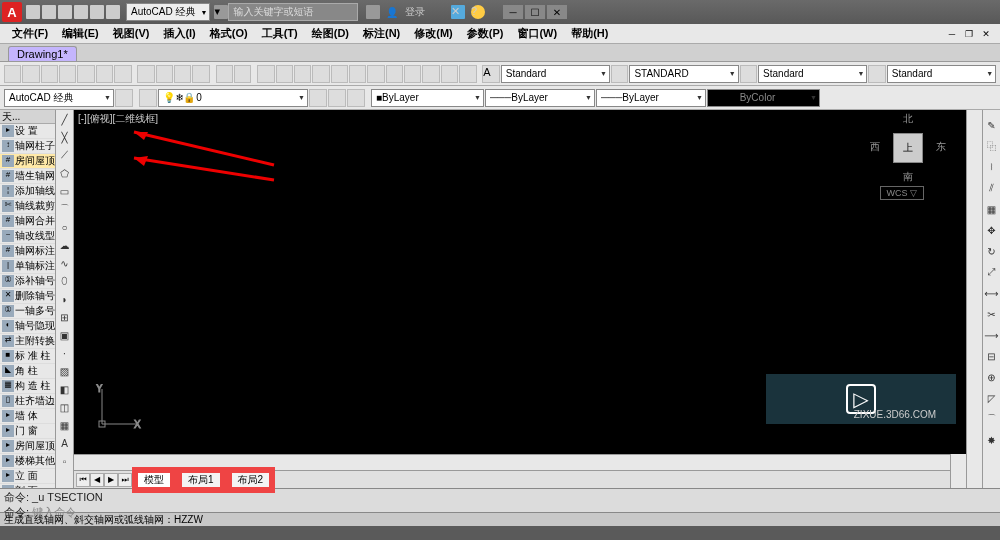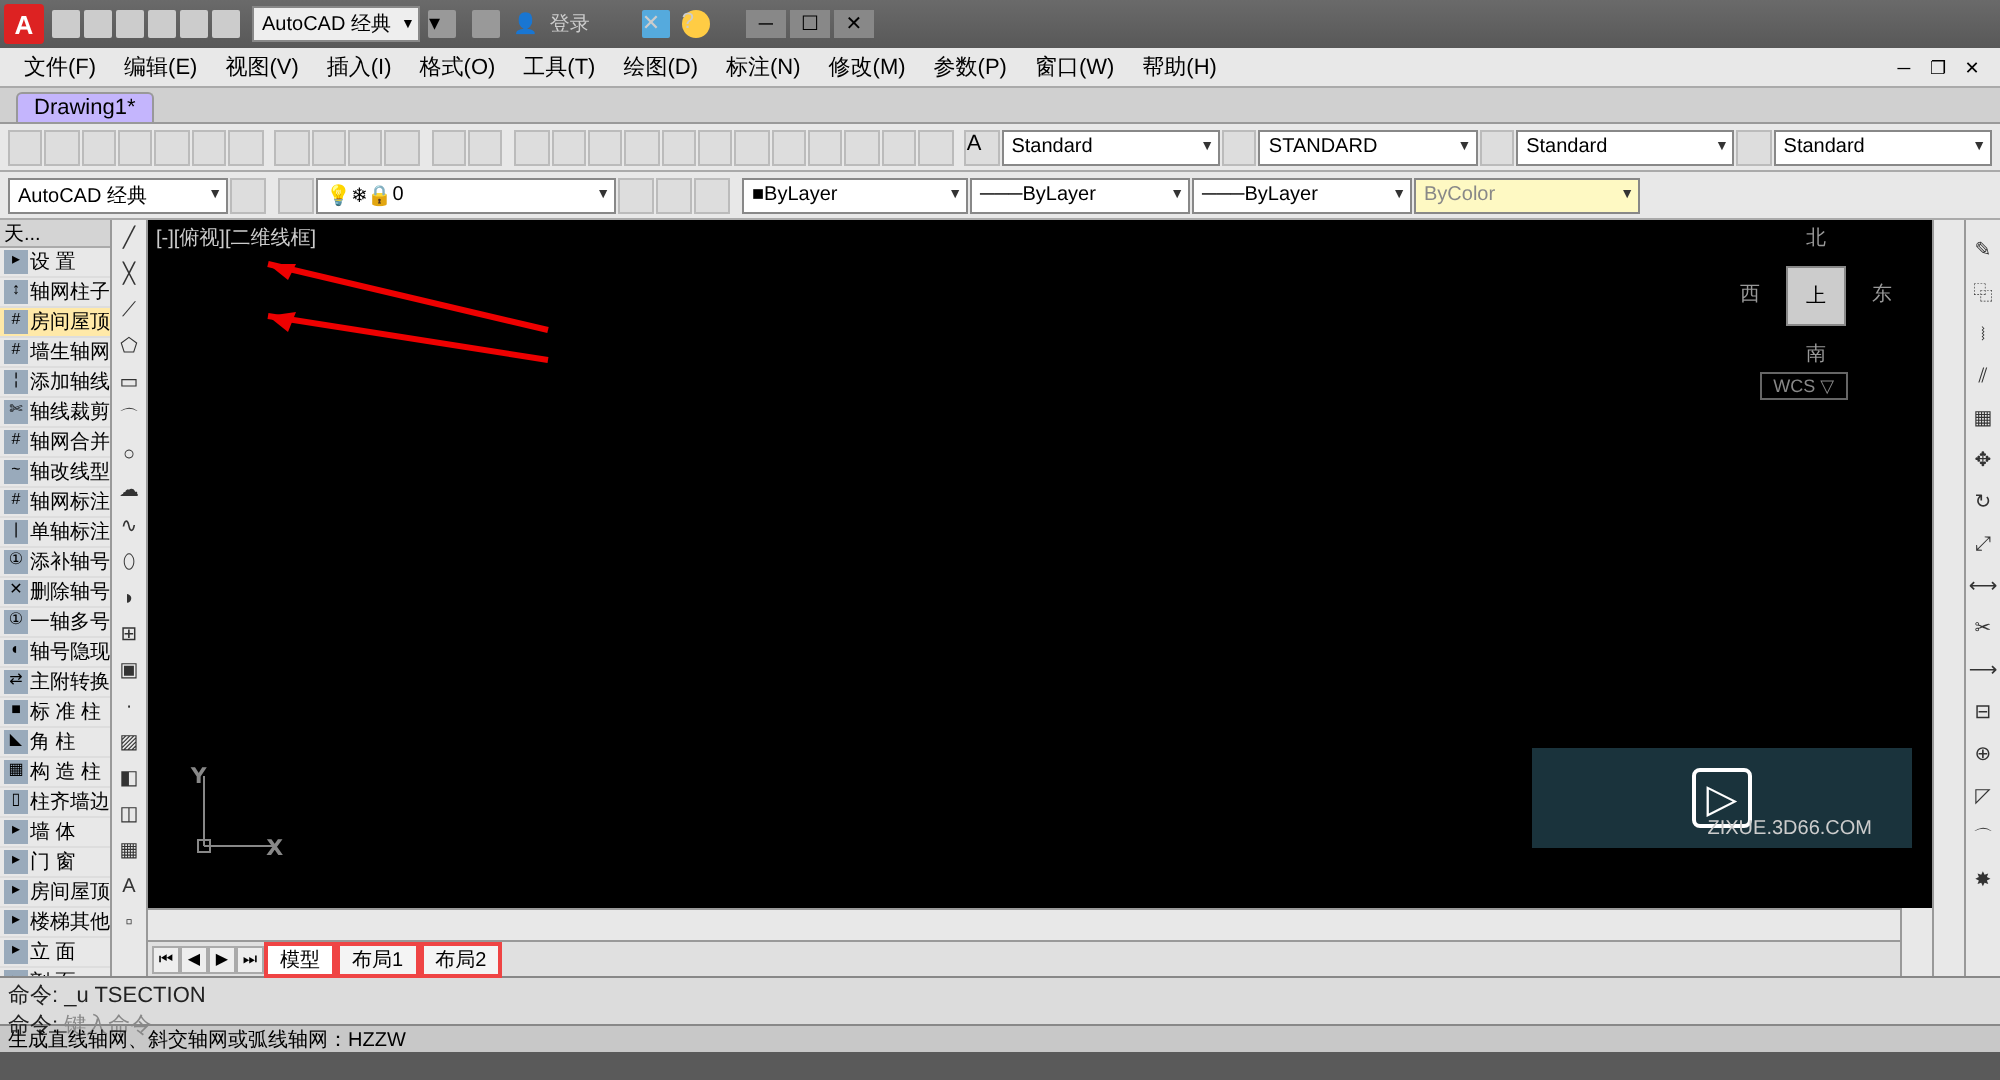--- a/index.html
+++ b/index.html
@@ -12,21 +12,21 @@
 .ws-dd { margin-left:6px; height:18px; background:#eee; border:1px solid #888; font-size:10px; display:flex;align-items:center;padding:0 14px 0 4px; position:relative;}
 .ws-dd::after{content:"▼";position:absolute;right:2px;font-size:7px;}
 .title-center { flex:1; text-align:center; color:#eee; font-size:11px;}
 .search-box { width:130px; height:18px; background:#888; border:1px solid #aaa; color:#ddd; font-size:10px; padding:0 4px; display:flex;align-items:center;}
 .title-right { display:flex; gap:6px; align-items:center; margin-left:8px; color:#ccc;}
 .tb-icon { width:14px;height:14px;background:#999;border-radius:1px;}
 .win-ctrl { display:flex; gap:2px; margin-left:18px;}
 .win-btn { width:20px;height:14px;background:#888;color:#000;font-size:10px;display:flex;align-items:center;justify-content:center;}
 
 .menubar { height:20px; background:#e8e8e8; border-bottom:1px solid #aaa; display:flex; align-items:center; padding:0 6px; gap:2px;}
-.menu-item { padding:2px 6px; font-size:11px;}
+.menu-item { padding:2px 6px; font-size:11px;font-weight:bold;}
 .mdi-ctrl { margin-left:auto; display:flex; gap:1px;}
 .mdi-btn { width:16px;height:14px;font-size:9px;display:flex;align-items:center;justify-content:center;}
 
 .doc-tabs { height:18px; background:#d0d0d0; border-bottom:1px solid #999; display:flex; align-items:flex-end; padding-left:8px;}
 .doc-tab { background:#c4b5fd; border:1px solid #999; border-bottom:none; padding:1px 8px; font-size:11px; border-radius:3px 3px 0 0;}
 
 .toolbar-row { height:24px; background:#e8e8e8; border-bottom:1px solid #aaa; display:flex; align-items:center; padding:0 4px; gap:1px;}
 .tbtn { width:18px;height:18px;background:#ddd;border:1px solid #bbb;display:inline-block;}
 .tsep { width:4px; }
 .tdd { height:18px; background:#fff; border:1px solid #888; font-size:10px; padding:0 16px 0 4px; display:flex;align-items:center;position:relative;}
@@ -50,21 +50,21 @@
 .vcube .c { width:30px;height:30px;background:#ccc;border:1px solid #888;position:absolute;top:17px;left:17px;display:flex;align-items:center;justify-content:center;font-size:10px;}
 .vcube .n{position:absolute;color:#999;font-size:10px;}
 .vcube .n.top{top:-4px;left:27px}.vcube .n.bot{bottom:-4px;left:27px}.vcube .n.l{top:24px;left:-6px}.vcube .n.r{top:24px;right:-6px}
 .wcs { position:absolute;top:76px;right:42px;color:#888;font-size:9px;border:1px solid #666;padding:1px 6px;}
 .ucs { position:absolute; bottom:18px; left:18px; }
 .ucs svg { stroke:#888; }
 .sbar-v { width:16px; background:#e8e8e8; border-left:1px solid #999;}
 .sbar-h { height:16px; background:#e8e8e8; border-top:1px solid #999;}
 .layout-tabs { height:18px; background:#e0e0e0; border-top:1px solid #999; display:flex;align-items:center;padding-left:2px;gap:0;}
 .lt-btn{width:14px;height:14px;border:1px solid #aaa;background:#eee;font-size:8px;display:flex;align-items:center;justify-content:center;}
-.lt-tab{border:2px solid #ef4444;background:#f4f4f4;padding:0 6px;font-size:10px;}
+.lt-tab{border:6px solid #ef4444;background:#f4f4f4;padding:0 6px;font-size:10px;}
 .lt-tab.active{background:#fff;}
 
 .right-col { width:18px; background:#e8e8e8; border-left:1px solid #999;display:flex;flex-direction:column;padding-top:6px;gap:3px;}
 
 .cmdline { height:24px; background:#dcdcdc; border-top:1px solid #888; display:flex; align-items:flex-start; flex-direction:column; padding:1px 4px; font-family:"SimSun",monospace; font-size:11px;}
 .cmdline .line1 { color:#222;}
 .cmdline .line2 { color:#222;}
 .statusbar { height:14px; background:#c8c8c8; border-top:1px solid #888; font-size:10px; padding:0 4px; display:flex;align-items:center;}
 
 .watermark { position:absolute; right:10px; bottom:30px; width:190px; height:50px; background:rgba(30,60,70,0.85); color:#fff; display:flex; align-items:center; justify-content:center; gap:8px; font-size:20px;}
@@ -82,20 +82,23 @@
     <div class="qat-btn"></div>
     <div class="qat-btn"></div>
     <div class="qat-btn"></div>
     <div class="qat-btn"></div>
     <div class="qat-btn"></div>
   </div>
   <div class="ws-dd">
       <span>AutoCAD 经典</span>
     </div>
   <div class="tb-icon" style="margin-left:4px;">▾</div>
+  <div class="search-box">
+      <span>输入关键字或短语</span>
+    </div>
   <div class="title-right">
     <div class="tb-icon"></div>
     <span style="font-size:10px;">👤</span>
     <span style="font-size:10px;">登录</span>
     <div class="tb-icon" style="margin-left:20px;background:#5ad;">✕</div>
     <div class="tb-icon" style="background:#fc4;border-radius:50%;">?</div>
   </div>
   <div class="win-ctrl">
     <div class="win-btn">─</div>
     <div class="win-btn">☐</div>
@@ -183,21 +186,21 @@
   <div class="tsep"></div>
   <div class="tbtn"></div>
   <div class="tdd w150">💡❄🔒 <span>0</span></div>
   <div class="tbtn"></div>
   <div class="tbtn"></div>
   <div class="tbtn"></div>
   <div class="tsep"></div>
   <div class="tdd w90">■ <span>ByLayer</span></div>
   <div class="tdd w110">─── <span>ByLayer</span></div>
   <div class="tdd w110">─── <span>ByLayer</span></div>
-  <div class="tdd w90" style="background:#fef9c3;color:#888;">
+  <div class="tdd w90" style="background:#000000;color:#888;justify-content:center;">
       <span>ByColor</span>
     </div>
 </div>
 
 <div class="main">
   <div class="left-panel">
     <div class="lp-head">天...</div>
     <div id="lp-list">
         <div class="lp-item">
           <span class="lp-icon" style="font-size: 8px; text-align: center;">▸</span>

